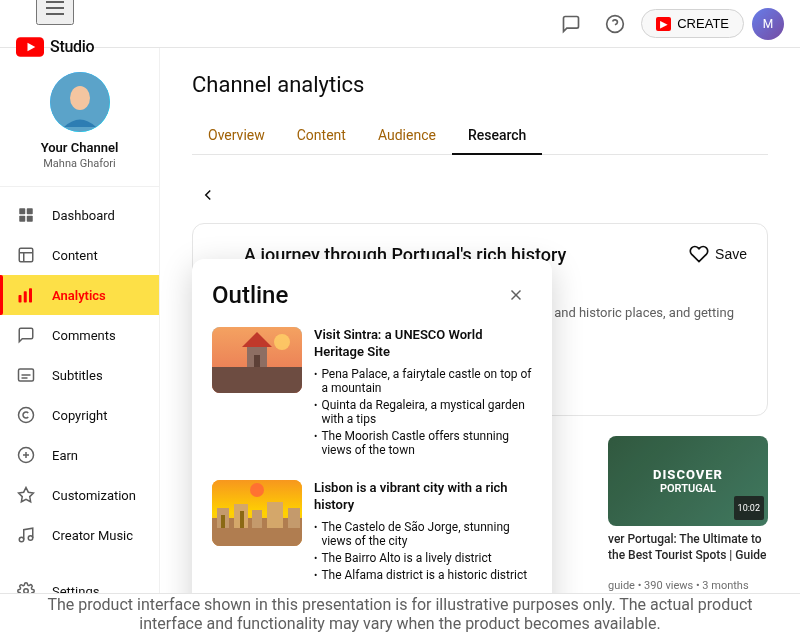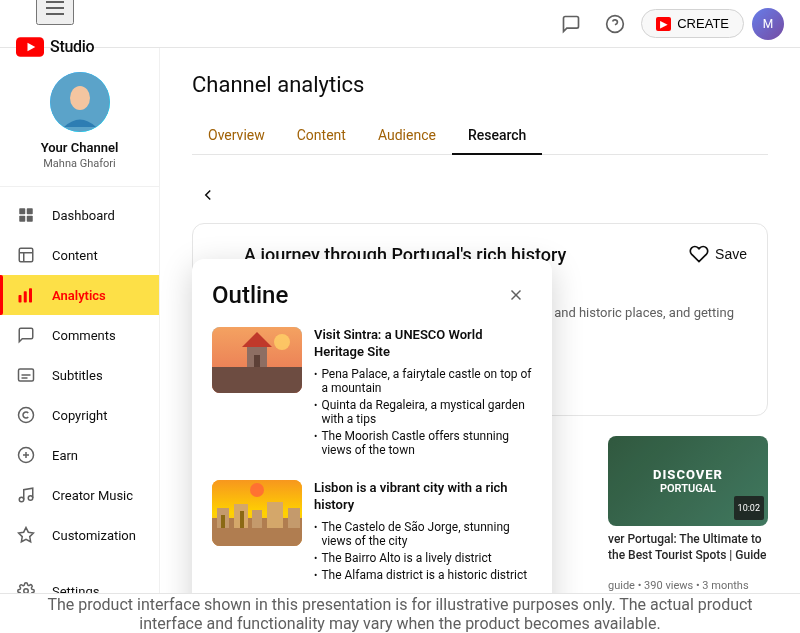--- a/index.html
+++ b/index.html
@@ -203,34 +203,34 @@
                 <circle cx="12" cy="12" r="10"></circle>
                 <line x1="12" y1="8" x2="12" y2="16"></line>
                 <line x1="8" y1="12" x2="16" y2="12"></line>
               </svg>
           </div>
           <span class="nav-label">Earn</span>
         </div>
         <div class="nav-item">
           <div class="nav-icon">
             <svg width="18" height="18" viewBox="0 0 24 24" fill="none" stroke="#606060" stroke-width="2">
+                <path d="M12 2l3.09 6.26L22 9.27l-5 4.87 1.18 6.88L12 17.77l-6.18 3.25L7 14.14 2 9.27l6.91-1.01L12 2z"></path>
+              </svg>
+          </div>
+          <span class="nav-label">Customization</span>
+        </div>
+        <div class="nav-item">
+          <div class="nav-icon">
+            <svg width="18" height="18" viewBox="0 0 24 24" fill="none" stroke="#606060" stroke-width="2">
                 <path d="M9 18V5l12-2v13"></path>
                 <circle cx="6" cy="18" r="3"></circle>
                 <circle cx="18" cy="16" r="3"></circle>
               </svg>
           </div>
           <span class="nav-label">Creator Music</span>
-        </div>
-        <div class="nav-item">
-          <div class="nav-icon">
-            <svg width="18" height="18" viewBox="0 0 24 24" fill="none" stroke="#606060" stroke-width="2">
-                <path d="M12 2l3.09 6.26L22 9.27l-5 4.87 1.18 6.88L12 17.77l-6.18 3.25L7 14.14 2 9.27l6.91-1.01L12 2z"></path>
-              </svg>
-          </div>
-          <span class="nav-label">Customization</span>
         </div>
         <div style="height:16px;"></div>
         <div class="nav-item">
           <div class="nav-icon">
             <svg width="18" height="18" viewBox="0 0 24 24" fill="none" stroke="#606060" stroke-width="2">
                 <circle cx="12" cy="12" r="3"></circle>
                 <path d="M19.4 15a1.65 1.65 0 0 0 .33 1.82l.06.06a2 2 0 0 1-2.83 2.83l-.06-.06a1.65 1.65 0 0 0-1.82-.33 1.65 1.65 0 0 0-1 1.51V21a2 2 0 0 1-4 0v-.09A1.65 1.65 0 0 0 9 19.4a1.65 1.65 0 0 0-1.82.33l-.06.06a2 2 0 0 1-2.83-2.83l.06-.06A1.65 1.65 0 0 0 4.68 15a1.65 1.65 0 0 0-1.51-1H3a2 2 0 0 1 0-4h.09A1.65 1.65 0 0 0 4.6 9a1.65 1.65 0 0 0-.33-1.82l-.06-.06a2 2 0 0 1 2.83-2.83l.06.06A1.65 1.65 0 0 0 9 4.68a1.65 1.65 0 0 0 1-1.51V3a2 2 0 0 1 4 0v.09a1.65 1.65 0 0 0 1 1.51 1.65 1.65 0 0 0 1.82-.33l.06-.06a2 2 0 0 1 2.83 2.83l-.06.06A1.65 1.65 0 0 0 19.4 9a1.65 1.65 0 0 0 1.51 1H21a2 2 0 0 1 0 4h-.09a1.65 1.65 0 0 0-1.51 1z"></path>
               </svg>
           </div>
           <span class="nav-label">Settings</span>

